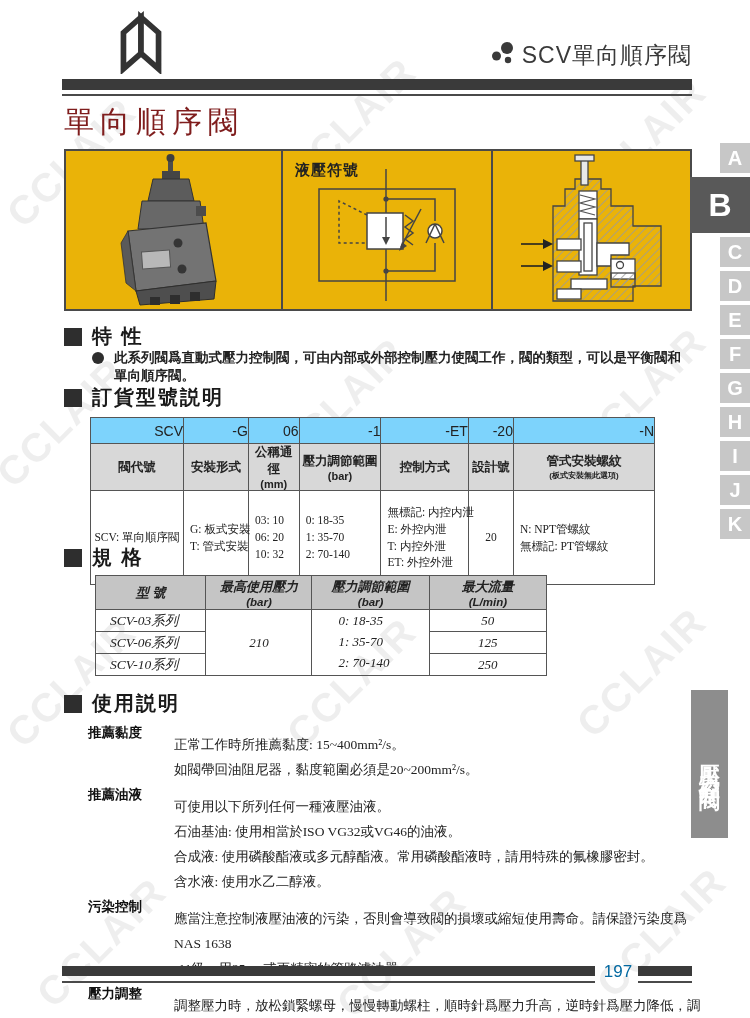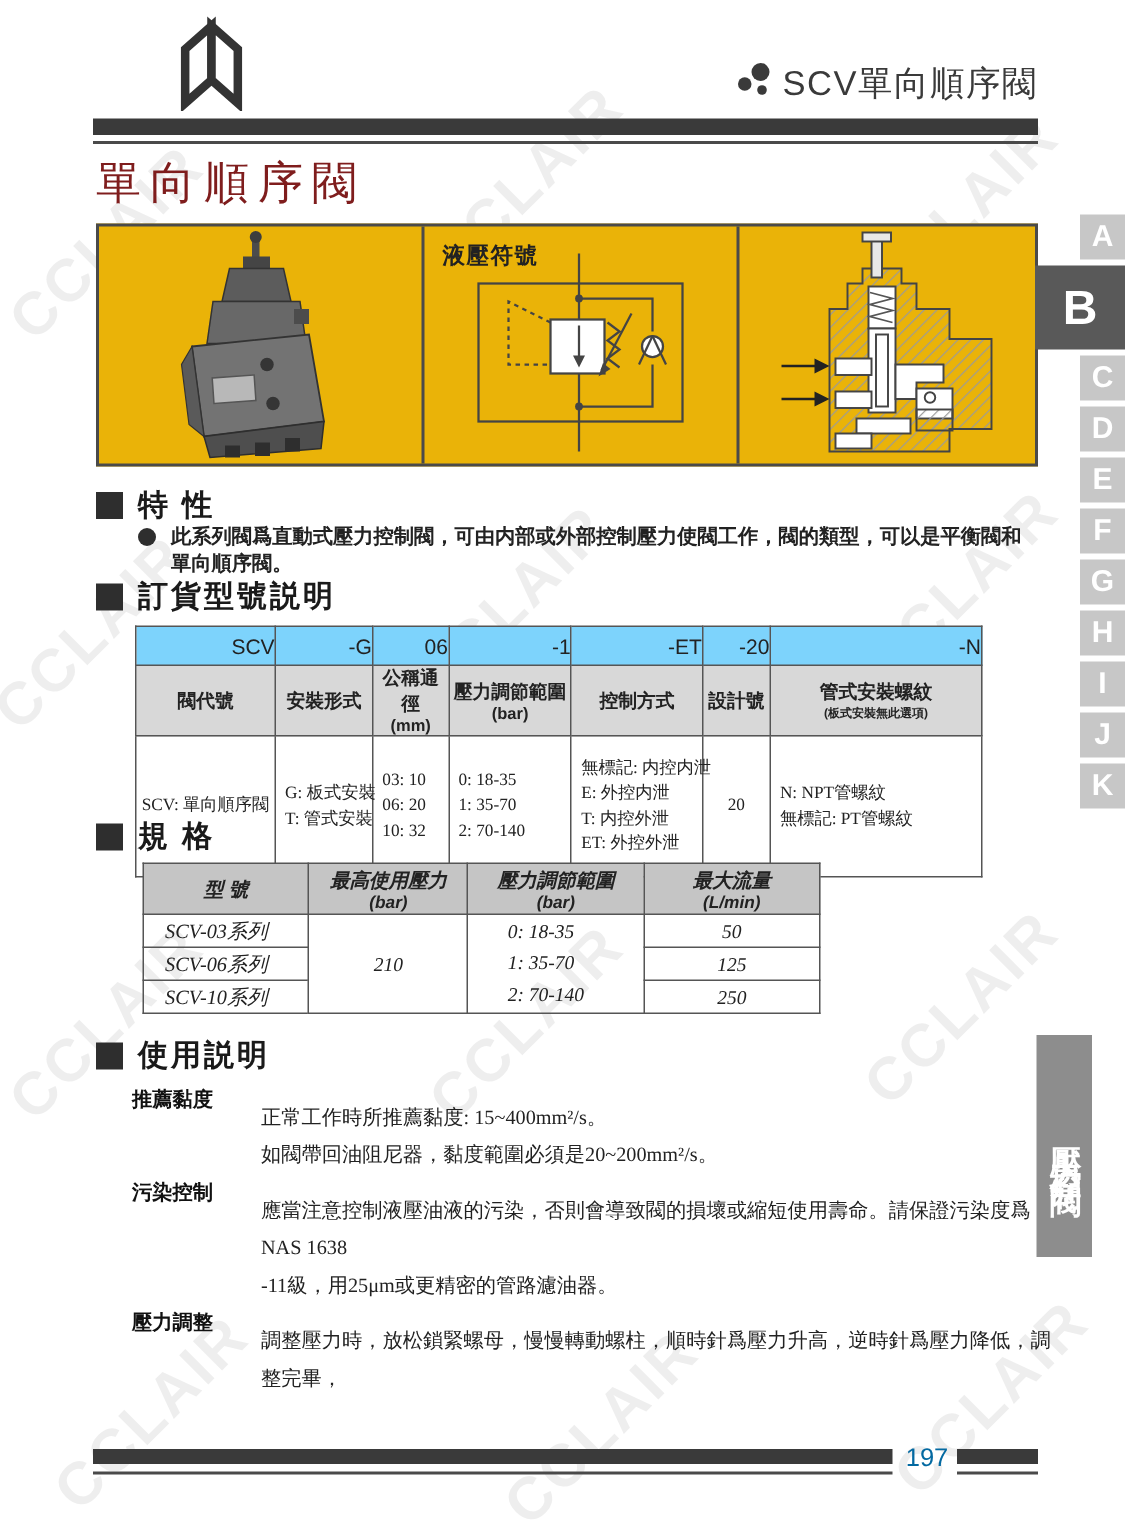--- a/index.html
+++ b/index.html
@@ -353,20 +353,29 @@
   </div>
   <div class="usage">
     <div class="usage-item">
       <div class="usage-label">推薦黏度</div>
       <div class="usage-lines">
           <div>正常工作時所推薦黏度:  15~400mm²/s。</div>
           <div>如閥帶回油阻尼器，黏度範圍必須是20~200mm²/s。</div>
         </div>
     </div>
     <div class="usage-item">
+      <div class="usage-label">推薦油液</div>
+      <div class="usage-lines">
+          <div>可使用以下所列任何一種液壓油液。</div>
+          <div>石油基油:  使用相當於ISO  VG32或VG46的油液。</div>
+          <div>合成液:  使用磷酸酯液或多元醇酯液。常用磷酸酯液時，請用特殊的氟橡膠密封。</div>
+          <div>含水液:  使用水乙二醇液。</div>
+        </div>
+    </div>
+    <div class="usage-item">
       <div class="usage-label">污染控制</div>
       <div class="usage-lines">
           <div>應當注意控制液壓油液的污染，否則會導致閥的損壞或縮短使用壽命。請保證污染度爲NAS 1638</div>
           <div>-11級，用25μm或更精密的管路濾油器。</div>
         </div>
     </div>
     <div class="usage-item">
       <div class="usage-label">壓力調整</div>
       <div class="usage-lines">
           <div>調整壓力時，放松鎖緊螺母，慢慢轉動螺柱，順時針爲壓力升高，逆時針爲壓力降低，調整完畢，</div>

